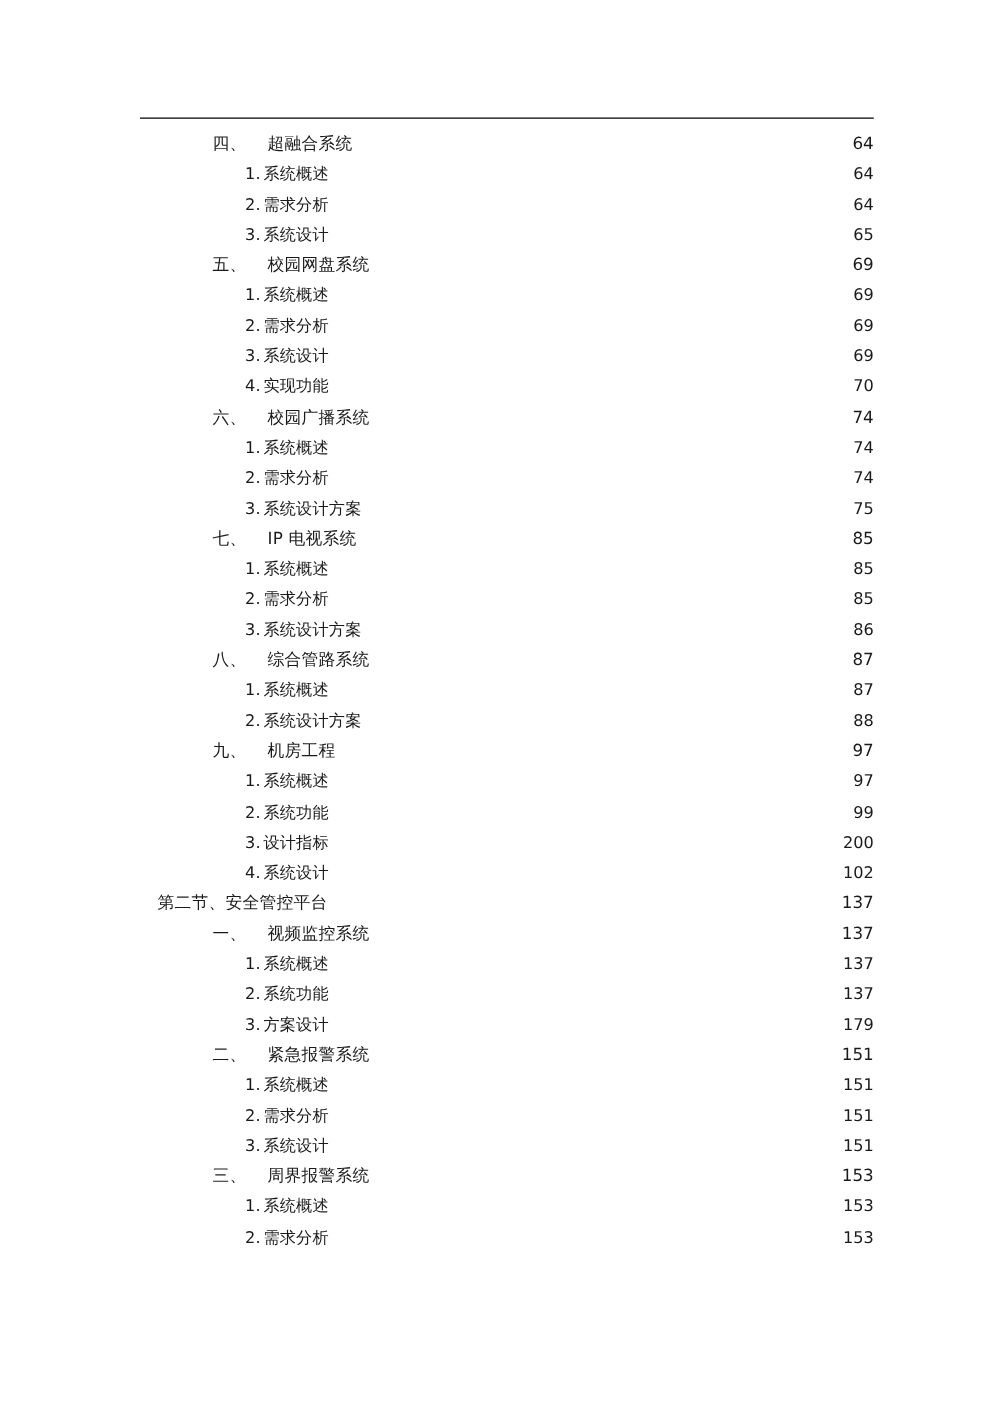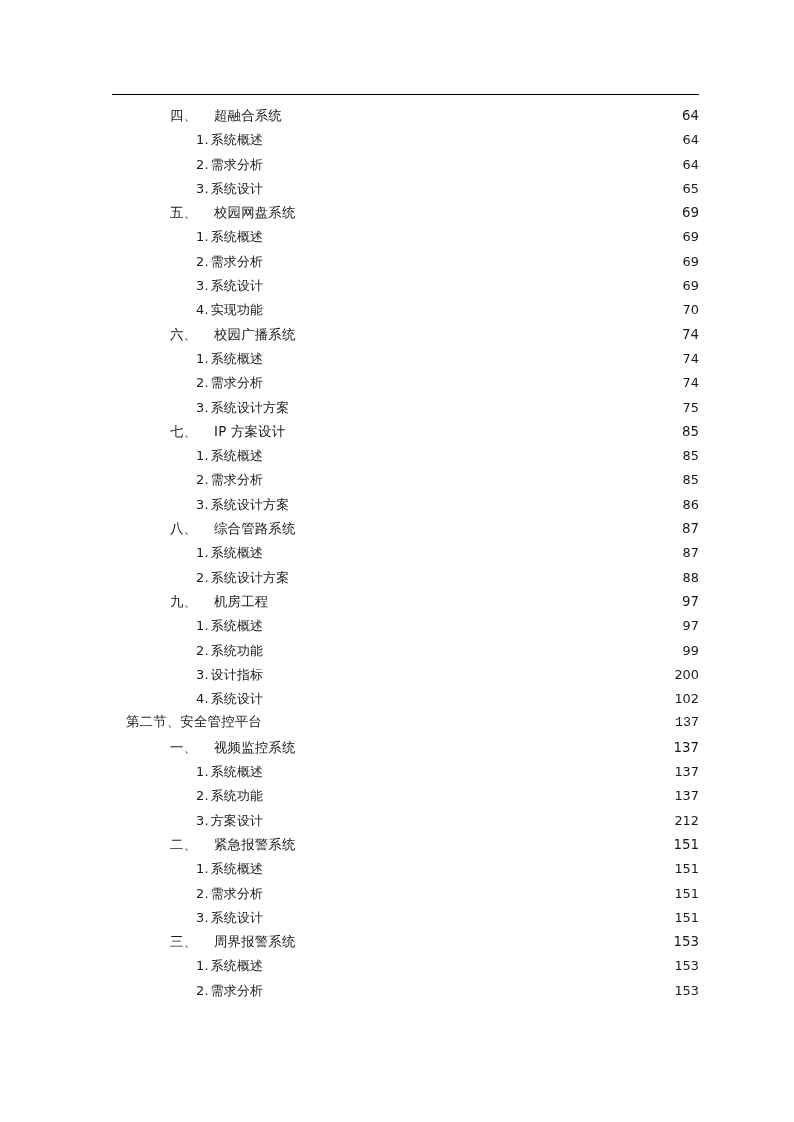--- a/index.html
+++ b/index.html
@@ -76,21 +76,21 @@
   }
 
   .toc-page {
     flex: 0 0 auto;
     text-align: right;
     font-size: 13.2px;
     color: #1a1a1a;
   }
 
   
-  .lvl-sec  { padding-left: 14px;  font-size: 13.4px; font-family: Liberation Mono, monospace; }
+  .lvl-sec  { padding-left: 14px;  font-size: 13.4px; }
   .lvl-sec  .toc-page { font-size: 13.4px; }
   .lvl-chap { padding-left: 58px;  font-size: 13.4px; }
   .lvl-chap .toc-page { font-size: 13.4px; }
   .lvl-item { padding-left: 84px;  font-size: 12.9px; }
   .lvl-item .toc-page { font-size: 12.9px; }
 
   
   .chap-marker {
     display: inline-block;
     width: 44px;
@@ -167,21 +167,21 @@
         <span class="toc-title"><span class="item-marker">2.</span><span>需求分析</span></span>
         <span class="toc-leader"></span>
         <span class="toc-page">74</span>
       </div>
       <div class="toc-row lvl-item">
         <span class="toc-title"><span class="item-marker">3.</span><span>系统设计方案</span></span>
         <span class="toc-leader"></span>
         <span class="toc-page">75</span>
       </div>
       <div class="toc-row lvl-chap">
-        <span class="toc-title"><span class="chap-marker">七、</span><span>IP 方案设计</span></span>
+        <span class="toc-title"><span class="chap-marker">七、</span><span>IP 电视系统</span></span>
         <span class="toc-leader"></span>
         <span class="toc-page">85</span>
       </div>
       <div class="toc-row lvl-item">
         <span class="toc-title"><span class="item-marker">1.</span><span>系统概述</span></span>
         <span class="toc-leader"></span>
         <span class="toc-page">85</span>
       </div>
       <div class="toc-row lvl-item">
         <span class="toc-title"><span class="item-marker">2.</span><span>需求分析</span></span>
@@ -249,21 +249,21 @@
         <span class="toc-page">137</span>
       </div>
       <div class="toc-row lvl-item">
         <span class="toc-title"><span class="item-marker">2.</span><span>系统功能</span></span>
         <span class="toc-leader"></span>
         <span class="toc-page">137</span>
       </div>
       <div class="toc-row lvl-item">
         <span class="toc-title"><span class="item-marker">3.</span><span>方案设计</span></span>
         <span class="toc-leader"></span>
-        <span class="toc-page">212</span>
+        <span class="toc-page">179</span>
       </div>
       <div class="toc-row lvl-chap">
         <span class="toc-title"><span class="chap-marker">二、</span><span>紧急报警系统</span></span>
         <span class="toc-leader"></span>
         <span class="toc-page">151</span>
       </div>
       <div class="toc-row lvl-item">
         <span class="toc-title"><span class="item-marker">1.</span><span>系统概述</span></span>
         <span class="toc-leader"></span>
         <span class="toc-page">151</span>

